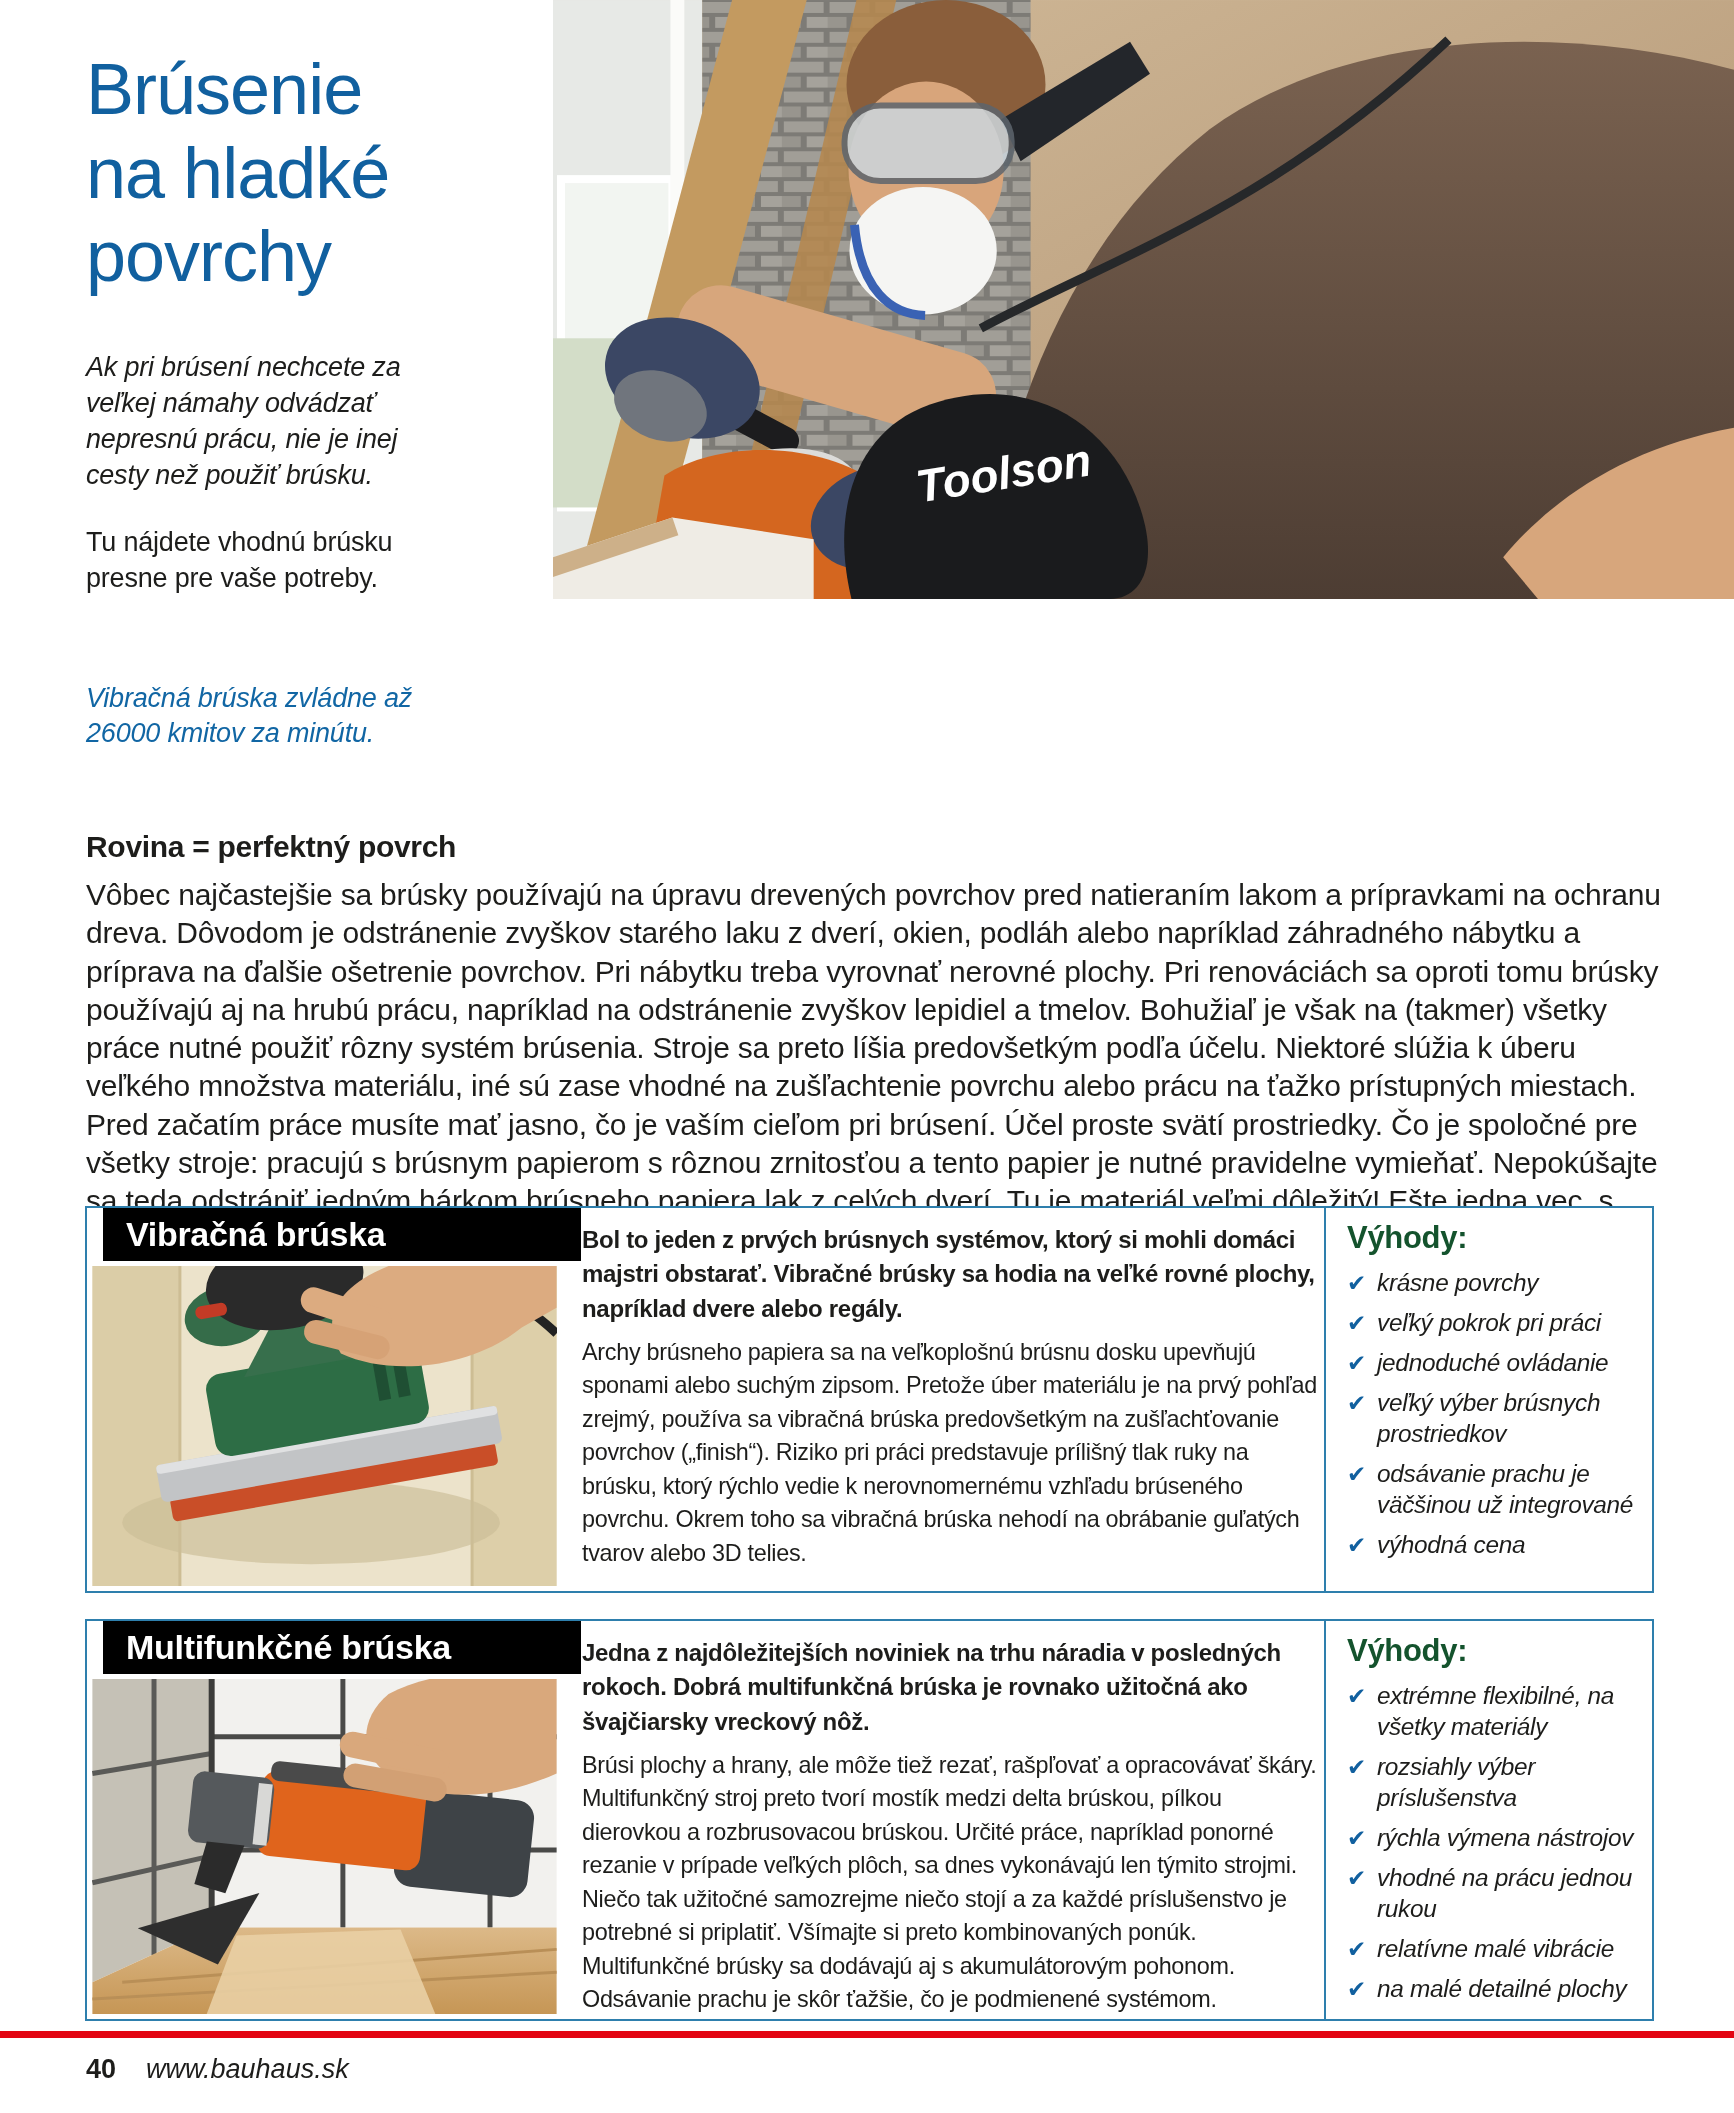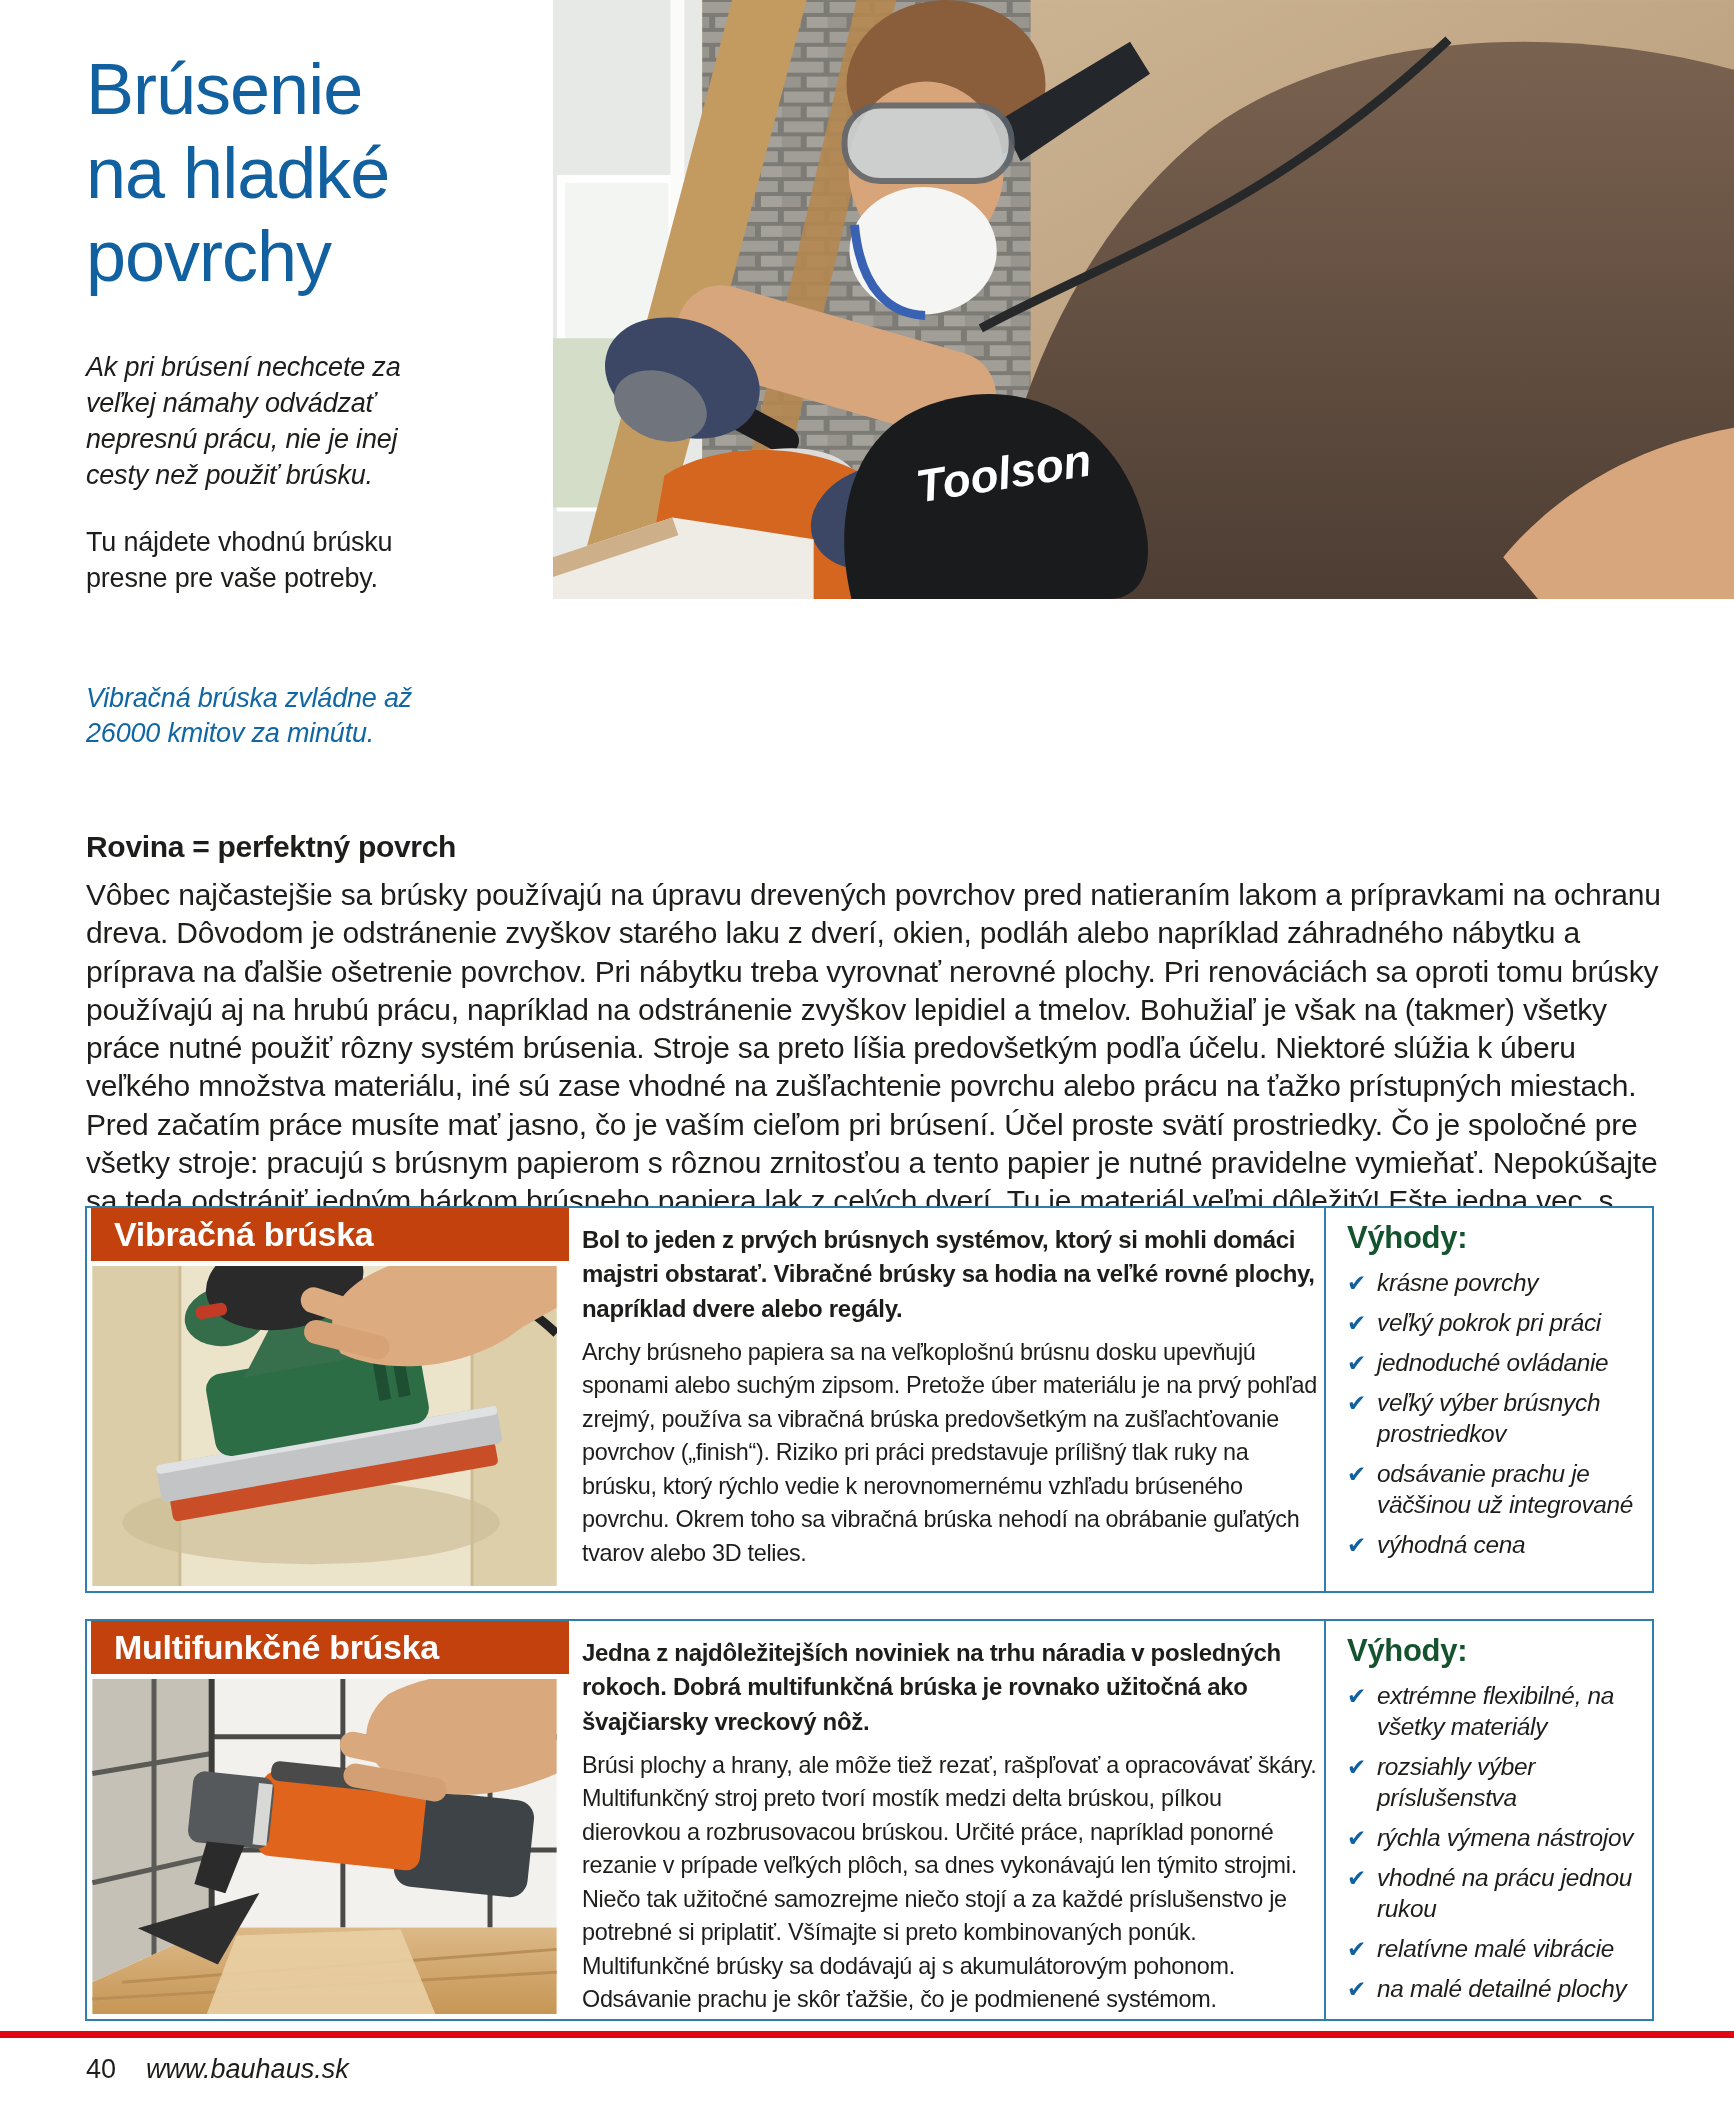--- a/index.html
+++ b/index.html
@@ -27,38 +27,38 @@
   .article-heading{position:absolute;left:86px;top:830px;margin:0;font-size:30px;font-weight:700;letter-spacing:-0.3px;}
   .article-body{
     position:absolute;left:86px;top:876px;width:1576px;margin:0;
     font-size:30px;line-height:1.275;letter-spacing:-0.2px;
   }
   
   .pbox{position:absolute;left:85px;width:1569px;border:2px solid #2e7fad;background:#fff;box-sizing:border-box;}
   .pbox1{top:1206px;height:387px;}
   .pbox2{top:1619px;height:402px;}
   .pbox-header{
-    position:absolute;left:4px;top:0;width:478px;height:53px;background:#c2410c;color:#ffffff;
+    position:absolute;left:16px;top:0;width:478px;height:53px;background:#000000;color:#ffffff;
     font-size:34px;font-weight:700;line-height:53px;padding-left:23px;box-sizing:border-box;letter-spacing:-0.3px;
   }
   .pbox-photo{position:absolute;left:5px;top:58px;}
   .pbox-photo svg{display:block;}
   .pbox-text{position:absolute;left:495px;top:15px;width:740px;}
   .pbox-lead{margin:0 0 10px 0;font-size:24px;font-weight:700;line-height:1.43;letter-spacing:-0.3px;}
   .pbox-body{margin:0;font-size:23.4px;line-height:1.43;letter-spacing:-0.3px;}
   .pbox-divider{position:absolute;left:1237px;top:0;bottom:0;width:2px;background:#2e7fad;}
   .pbox-adv{position:absolute;left:1260px;top:12px;width:295px;}
   .adv-title{margin:0 0 12px 0;font-size:31px;font-weight:700;color:#14532d;letter-spacing:-0.3px;}
   .adv-list{list-style:none;margin:0;padding:0;}
   .adv-list li{display:flex;gap:11px;font-size:24.4px;font-style:italic;line-height:1.27;margin-bottom:9px;letter-spacing:-0.3px;}
   .chk{color:#11609f;font-style:normal;font-weight:700;font-size:23px;flex:0 0 auto;line-height:1.35;}
   
   .rule{position:absolute;left:0;top:2031px;width:1734px;height:7px;background:#e30613;}
   .footer{position:absolute;left:86px;top:2054px;font-size:27px;}
-  .pagenum{font-weight:400;margin-right:30px;}
+  .pagenum{font-weight:700;margin-right:30px;}
   .site{font-style:italic;}
 </style>
 </head>
 <body>
 
 <div class="page">
 
   <h1 class="title"><span>Brúsenie</span><br>
     <span>na hladké</span><br>
     <span>povrchy</span></h1>

